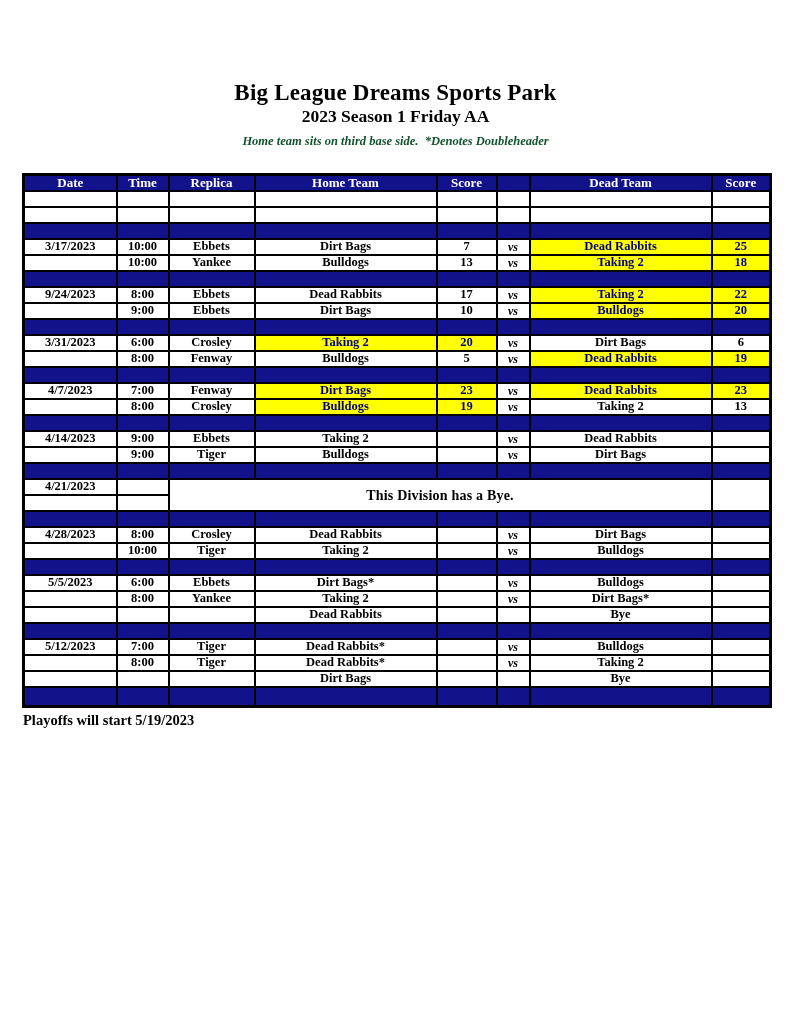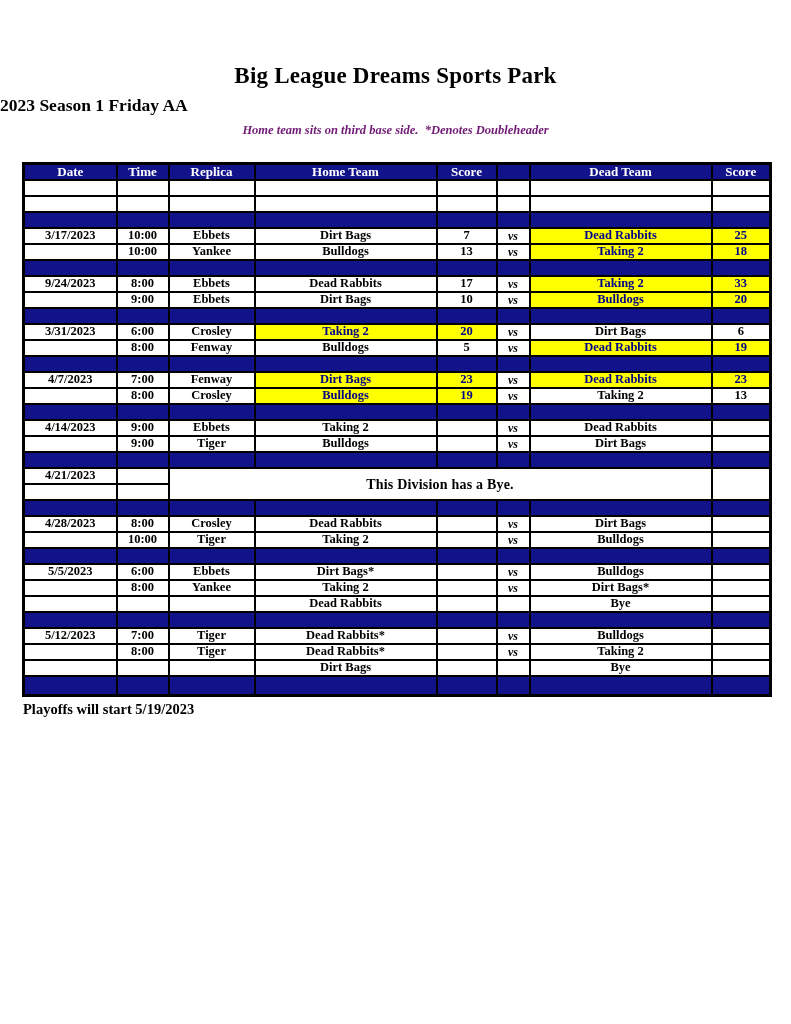--- a/index.html
+++ b/index.html
@@ -1,30 +1,30 @@
 <!DOCTYPE html>
 <html><head>
 <meta charset="utf-8">
 <style>
   html,body{margin:0;padding:0;}
   body{
     width:791px;height:1024px;background:#ffffff;
     font-family:"Liberation Serif","DejaVu Serif",serif;
     -webkit-font-smoothing:antialiased;
   }
-  .sheet{padding-top:63px;}
+  .sheet{padding-top:80px;}
   .title{
     text-align:center;font-size:23px;font-weight:700;color:#000;
     margin:0;letter-spacing:.2px;
   }
   .subtitle{
-    text-align:left;font-size:17.5px;font-weight:700;color:#000;margin:6px 0 0 0;
+    text-align:center;font-size:17.5px;font-weight:700;color:#000;margin:0 0 0 0;
   }
   .note{
-    text-align:center;font-size:12.5px;font-weight:700;font-style:italic;color:#701a75;
+    text-align:center;font-size:12.5px;font-weight:700;font-style:italic;color:#14532d;
     margin:7px 0 12px 0;
   }
   table.sched{
     border-collapse:collapse;table-layout:fixed;
     margin:24px 0 0 22px;width:747px;
     border:3px solid #000;
   }
   table.sched td{
     border:2px solid #000;
     height:14px;padding:0 1px;
@@ -154,21 +154,21 @@
           <td></td>
         </tr>
         <tr>
           <td>9/24/2023</td>
           <td>8:00</td>
           <td>Ebbets</td>
           <td>Dead Rabbits</td>
           <td>17</td>
           <td class="vs">vs</td>
           <td class="yellow">Taking 2</td>
-          <td class="yellow">33</td>
+          <td class="yellow">22</td>
         </tr>
         <tr>
           <td></td>
           <td>9:00</td>
           <td>Ebbets</td>
           <td>Dirt Bags</td>
           <td>10</td>
           <td class="vs">vs</td>
           <td class="yellow">Bulldogs</td>
           <td class="yellow">20</td>

